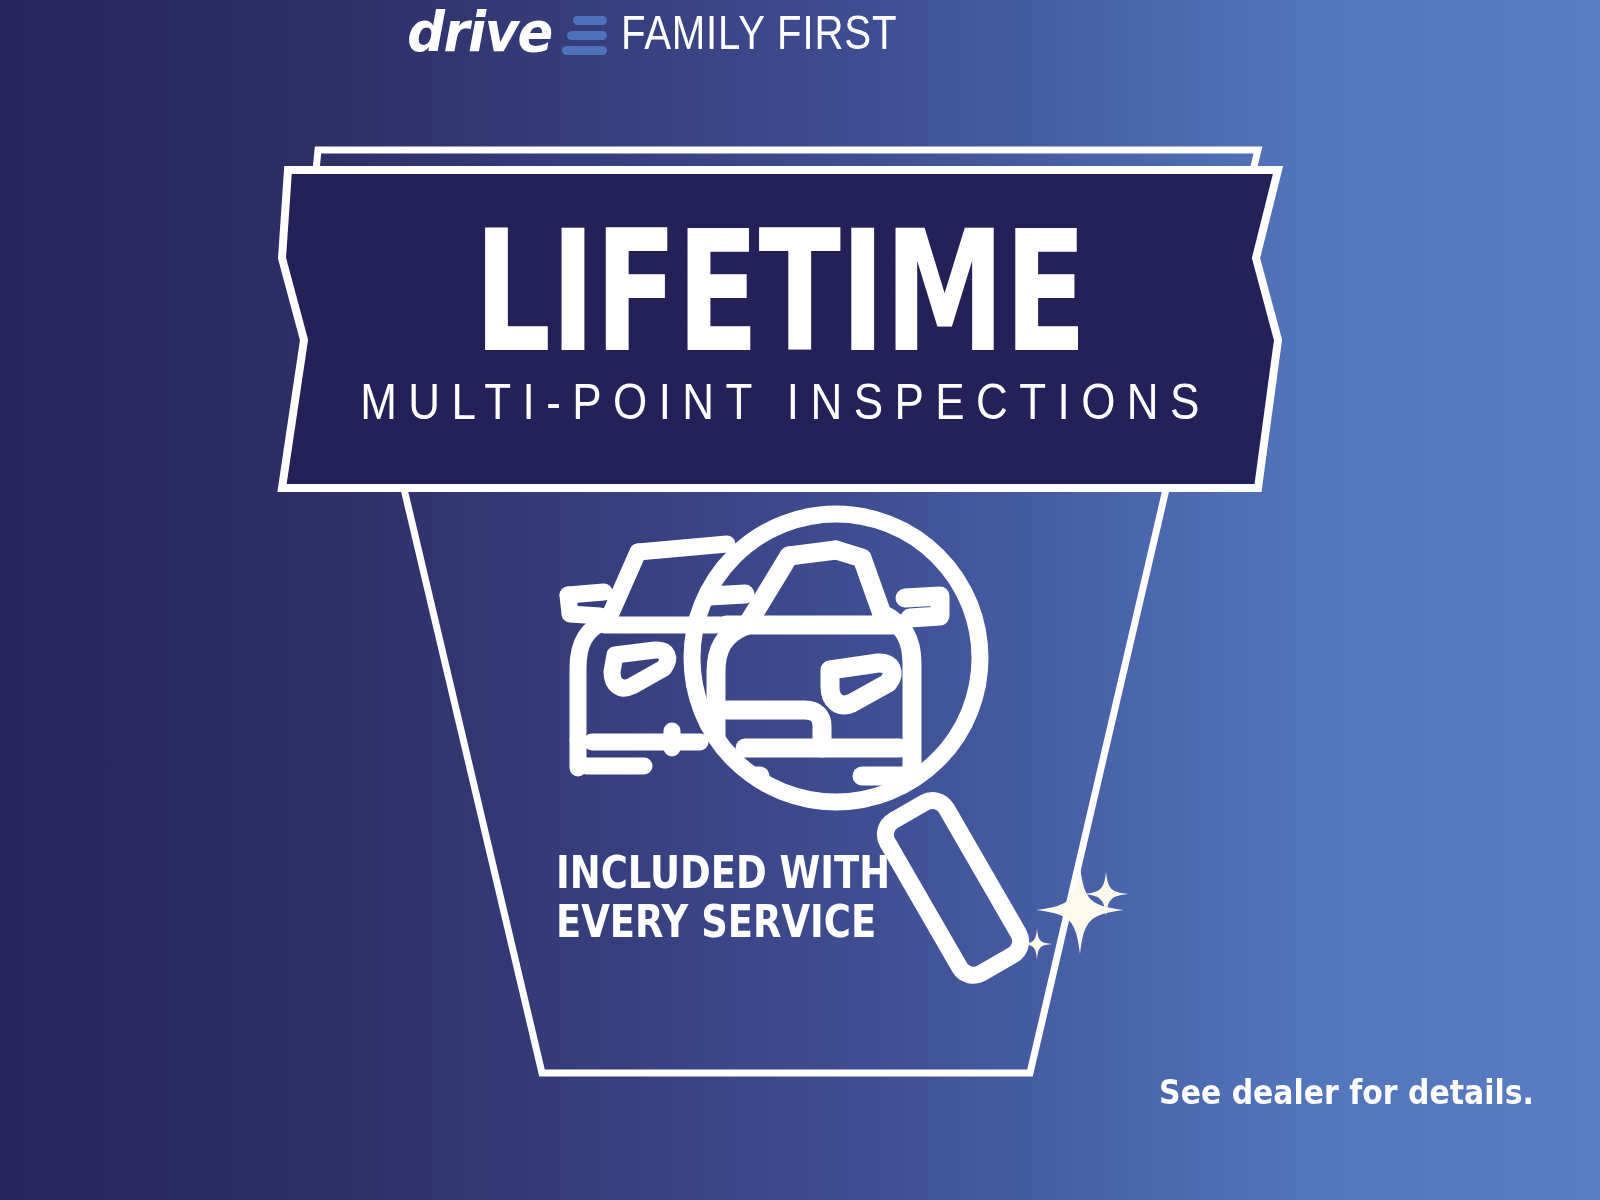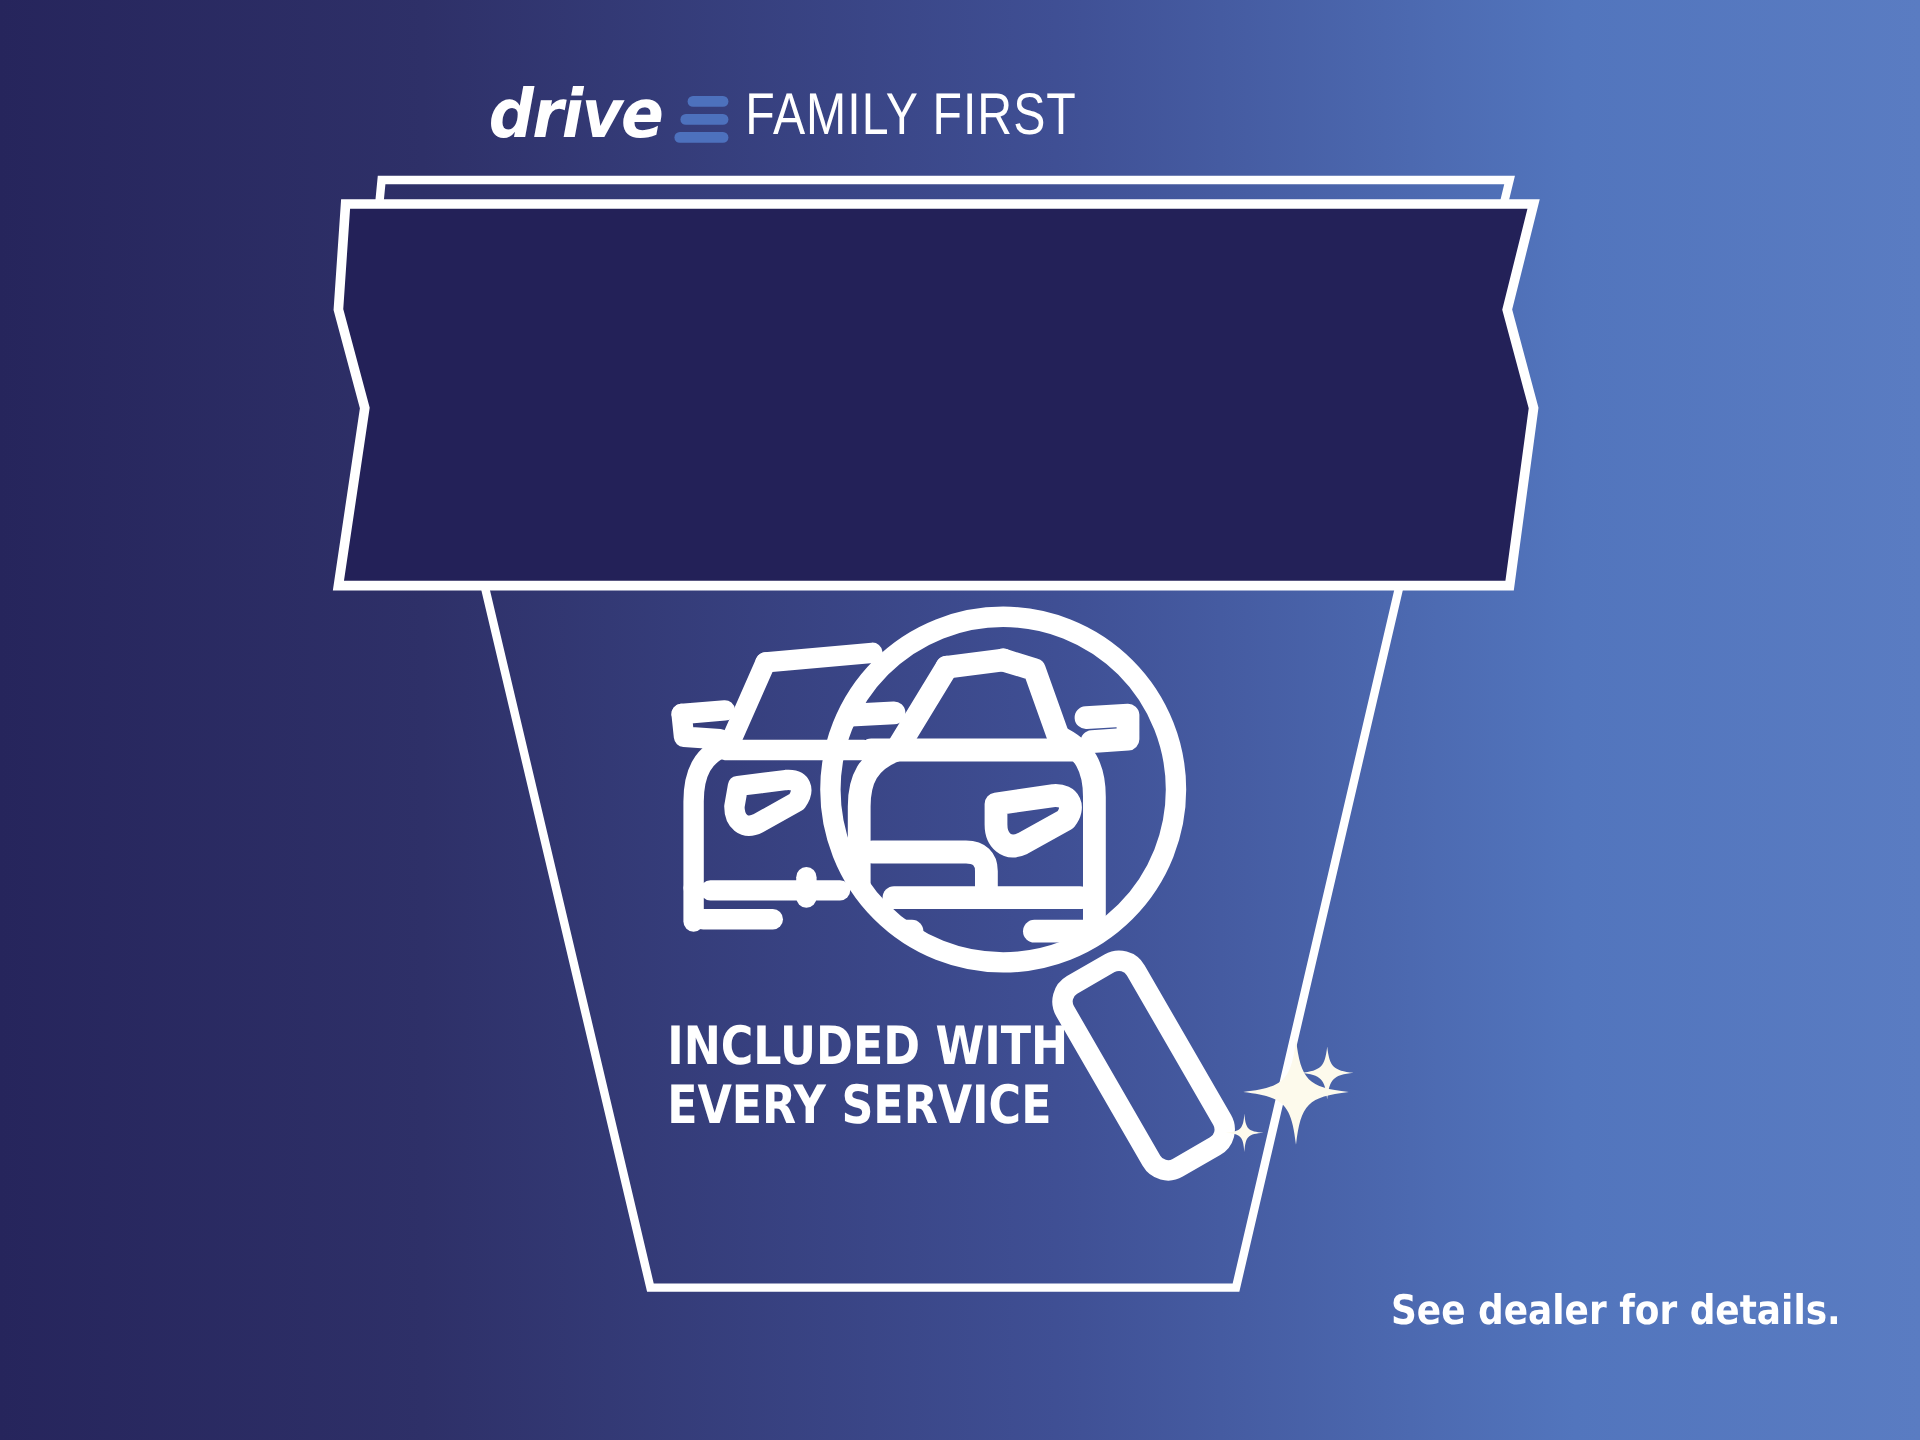--- a/index.html
+++ b/index.html
@@ -24,21 +24,21 @@
   }
 
   
   .brandbar {
     position: absolute;
     top: 0;
     left: 0;
     width: 1356px;
     height: 120px;
     display: flex;
-    align-items: flex-end;
+    align-items: flex-start;
     justify-content: center;
   }
   .brand-lockup {
     display: flex;
     align-items: center;
     gap: 0px;
     transform: translateY(4px);
   }
   .brand-drive {
     color: #ffffff;
@@ -267,19 +267,23 @@
                C 1101,892 1104,889 1106,872 Z"></path>
 
       <path d="M 1037,928
                C 1038,941 1040,943 1053,944
                C 1040,945 1038,947 1037,960
                C 1036,947 1034,945 1021,944
                C 1034,943 1036,941 1037,928 Z"></path>
     </g>
   </svg>
 
+  <div class="ribbon-text">
+    <div class="headline">LIFETIME</div>
+    <div class="subhead">MULTI-POINT INSPECTIONS</div>
+  </div>
 
   <div class="included">INCLUDED WITH
 EVERY SERVICE</div>
 
   <div class="disclaimer">See dealer for details.</div>
 
 </div>
 
 </body></html>

